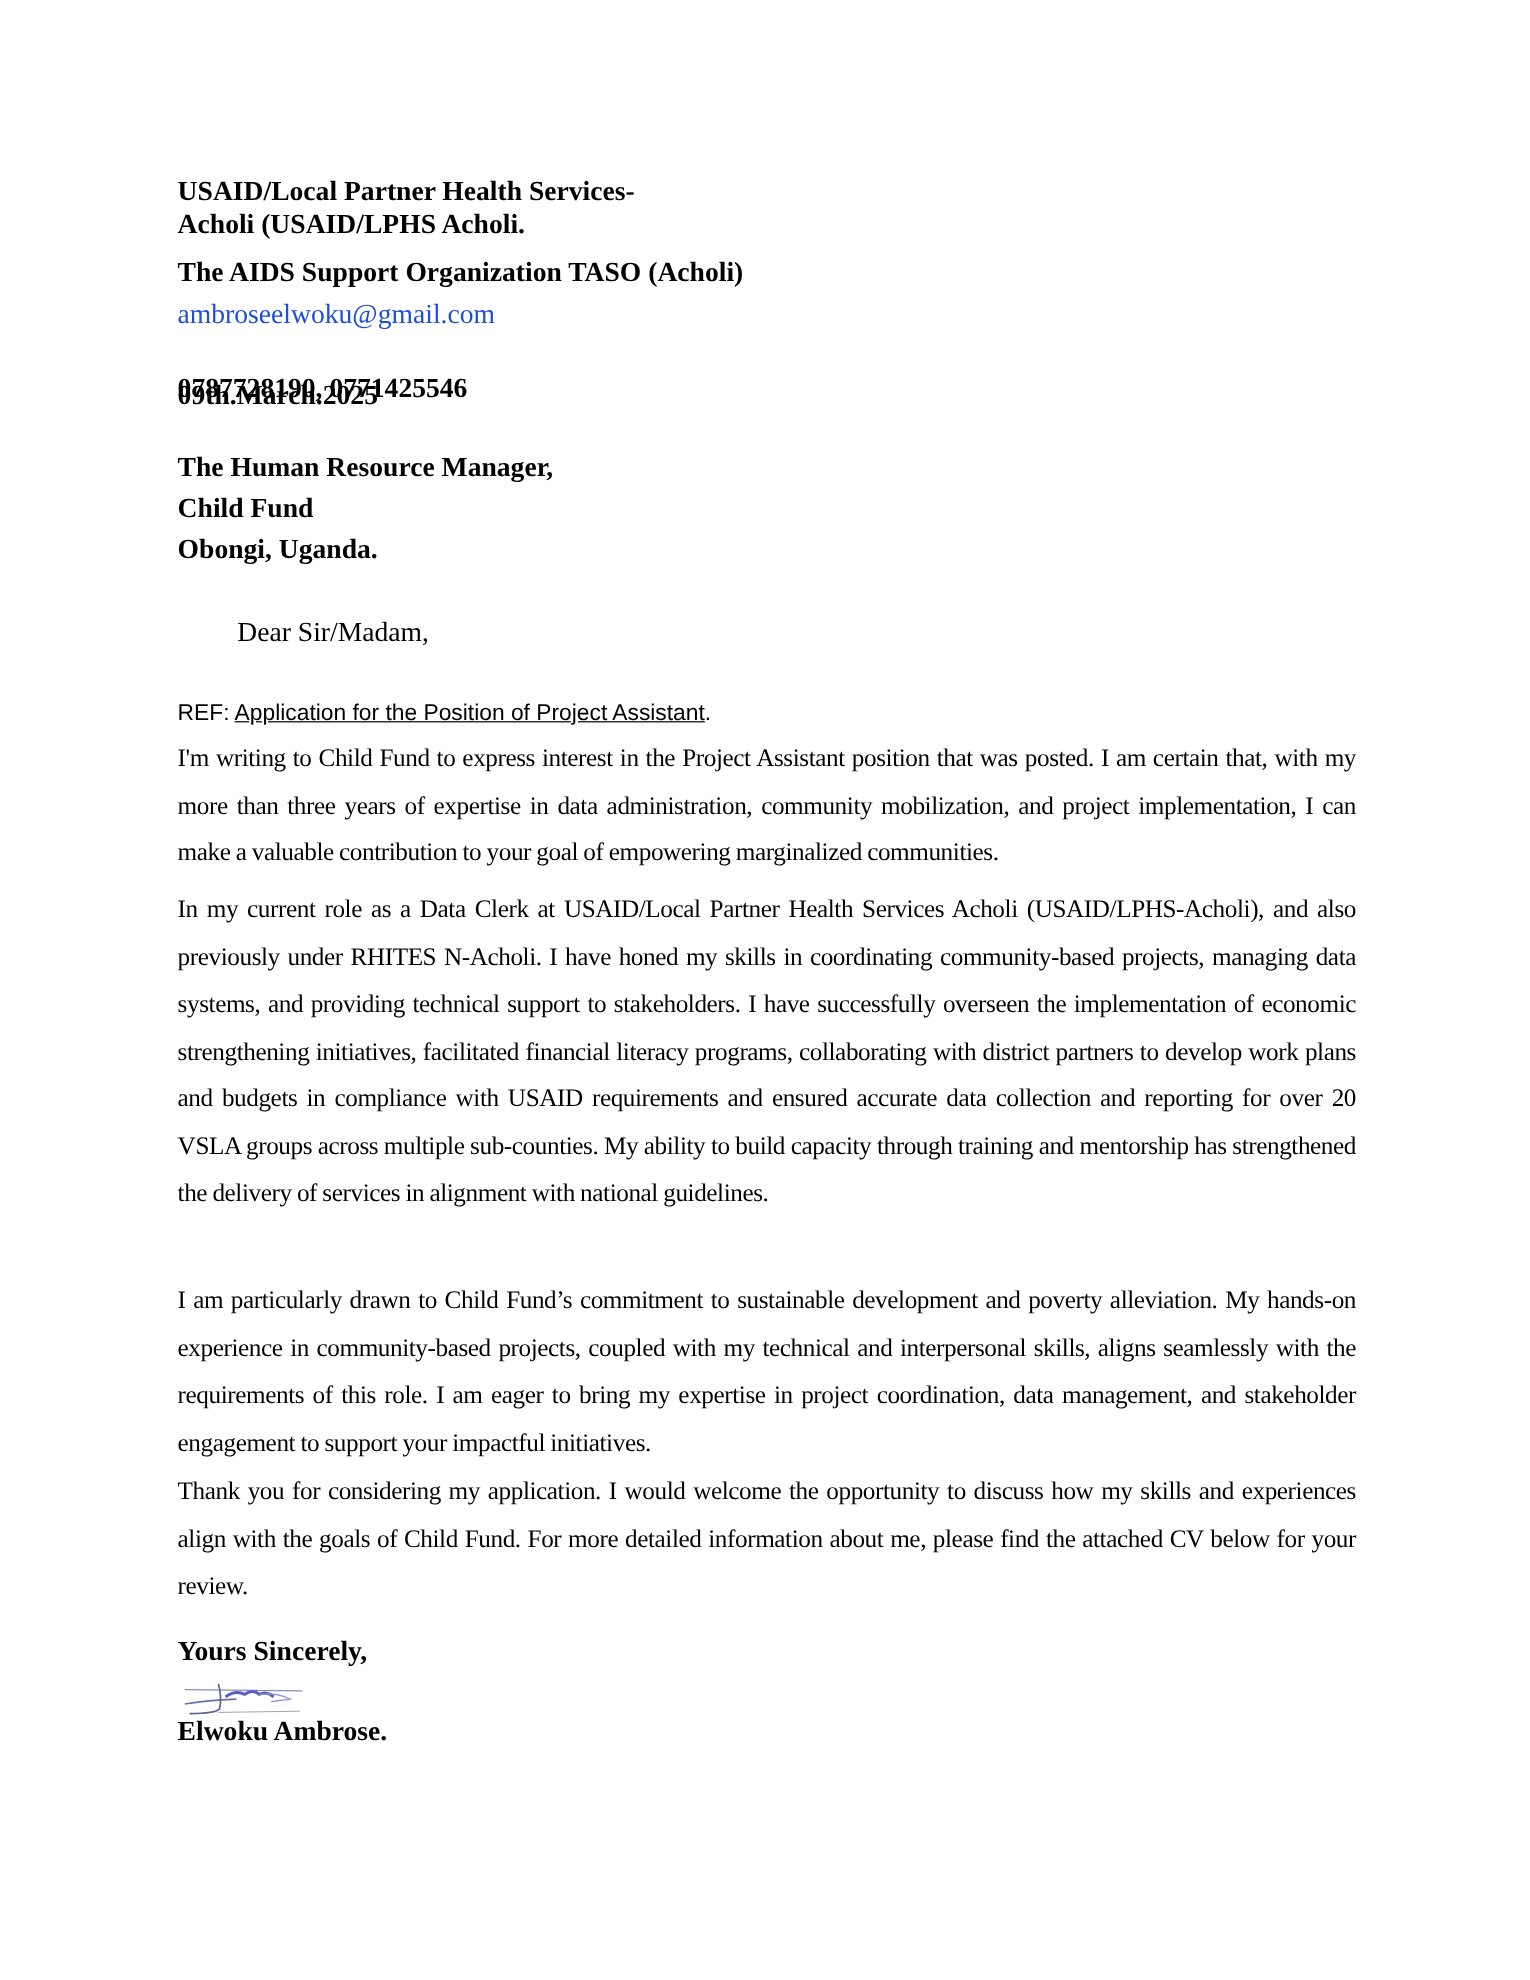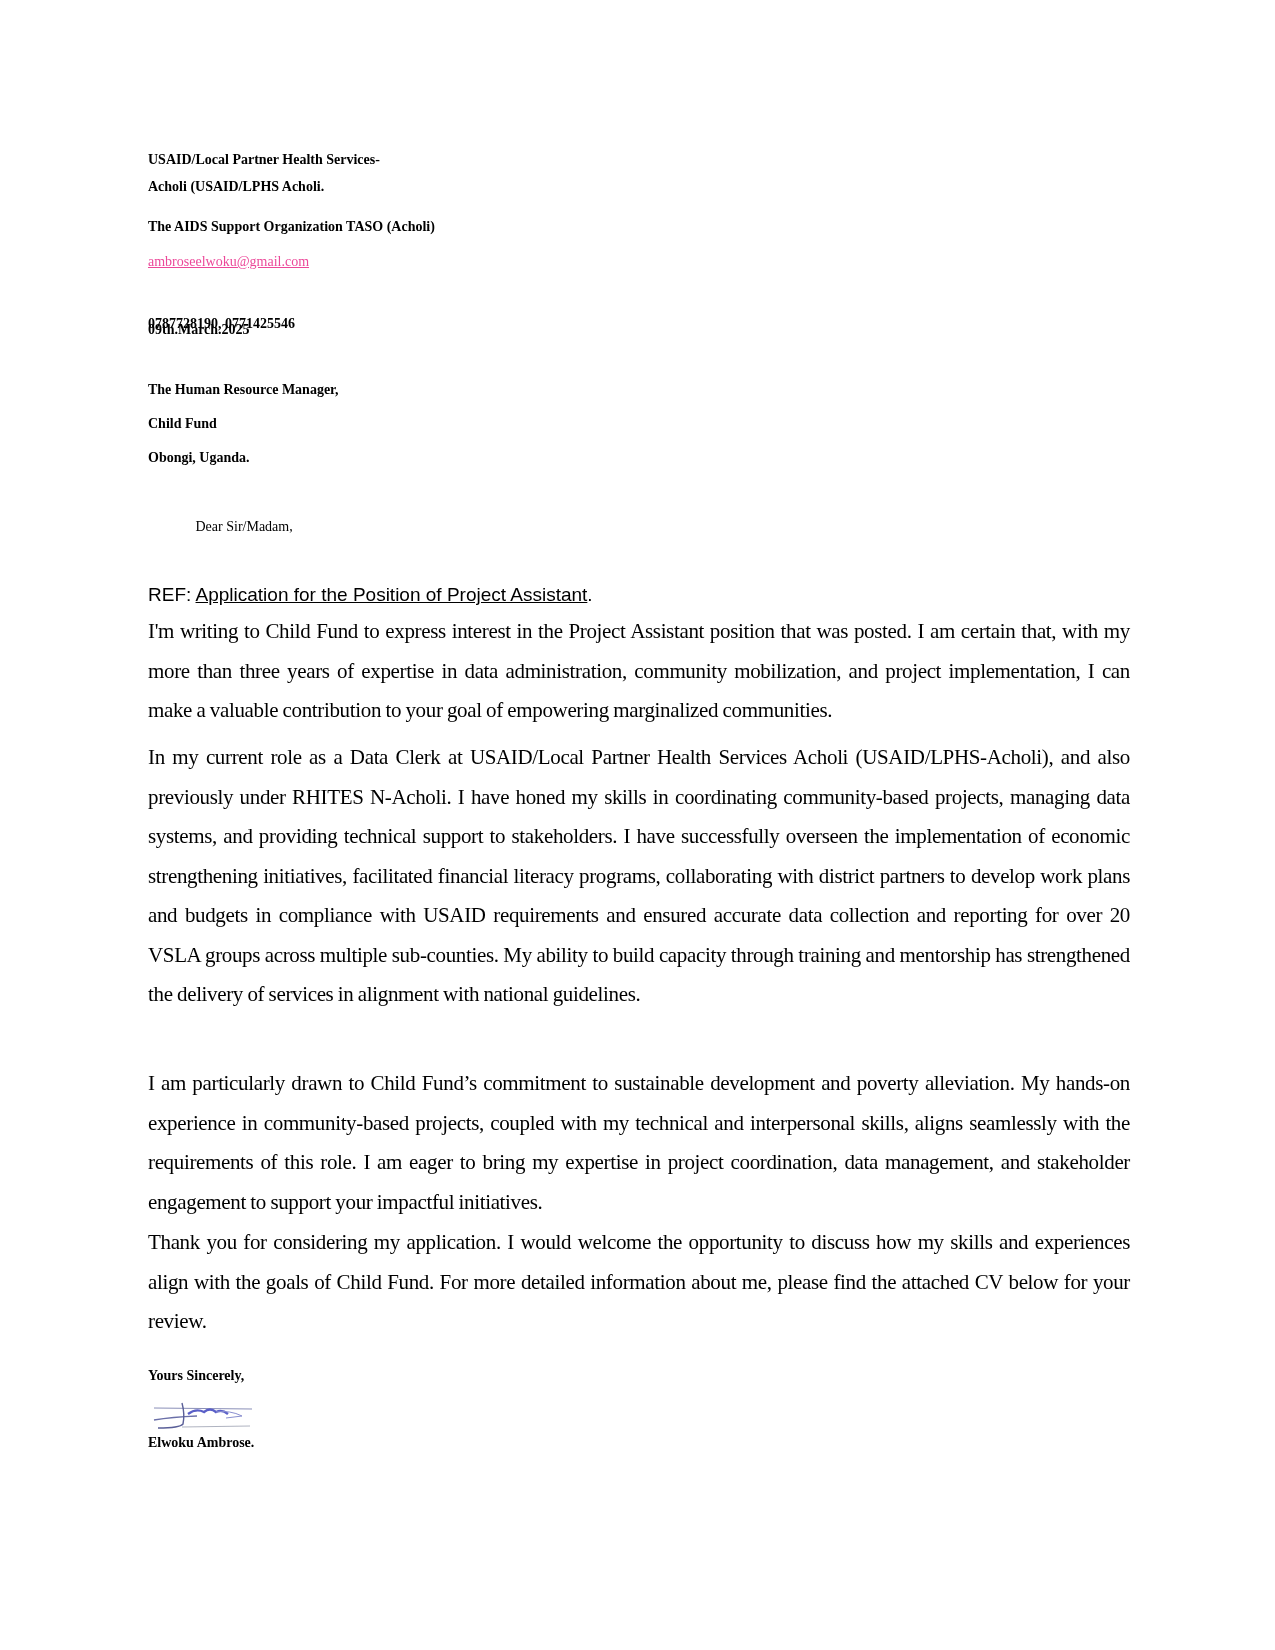--- a/index.html
+++ b/index.html
@@ -1,20 +1,20 @@
 <!DOCTYPE html>
 <html><head>
   <meta charset="utf-8">
   <style>
     html, body { margin: 0; padding: 0; background: #ffffff; }
     body { width: 1275px; height: 1650px; position: relative; overflow: hidden;
            font-family: "Liberation Serif", "DejaVu Serif", serif; color: #000; }
-    .line { position: absolute; left: 148px; white-space: nowrap; font-size: 14px; line-height: 26px; }
+    .line { position: absolute; left: 148px; white-space: nowrap; font-size: 23px; line-height: 26px; }
     .b { font-weight: bold; }
-    .email { color: #ec4899; text-decoration: underline; cursor: pointer; }
+    .email { color: #1d4ed8; cursor: pointer; }
     .ref { position: absolute; left: 148px; top: 582px; font-family: "Liberation Sans", "DejaVu Sans", sans-serif;
            font-weight: normal; font-size: 19px; line-height: 26px; white-space: nowrap; }
     .ref .subject { text-decoration: underline; }
     .para { position: absolute; left: 148px; width: 982px; font-size: 21px; line-height: 39.5px;
             text-align: justify; letter-spacing: -0.35px; word-spacing: -0.5px; }
     .para.p1 { top: 612px; }
     .para.p2 { top: 713px; margin-top: 25px; }
     .para.p3 { top: 1064px; }
     .para.p4 { top: 1223px; }
     .sig { position: absolute; left: 152px; top: 1400px; width: 108px; height: 32px; }

